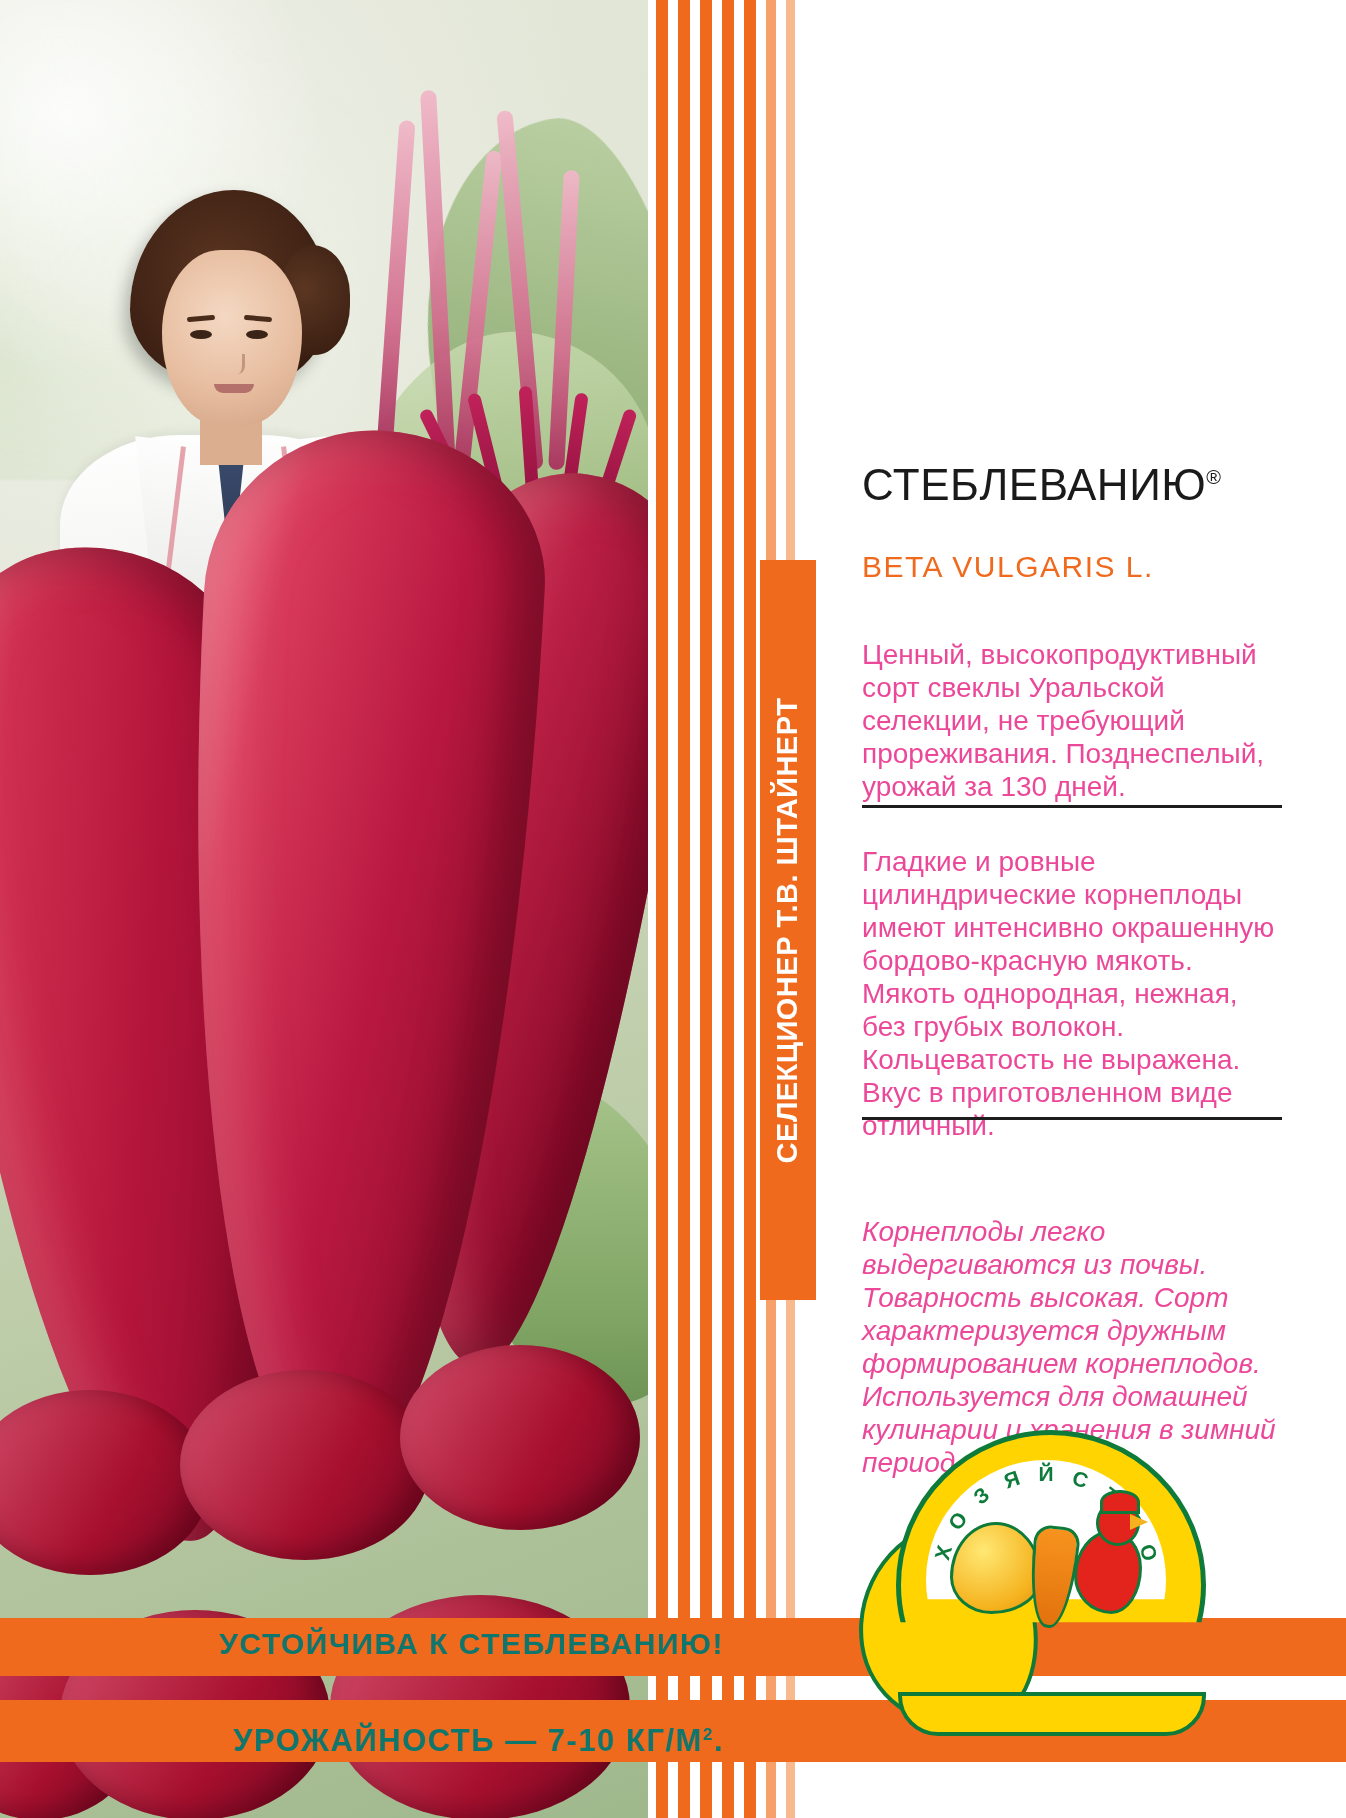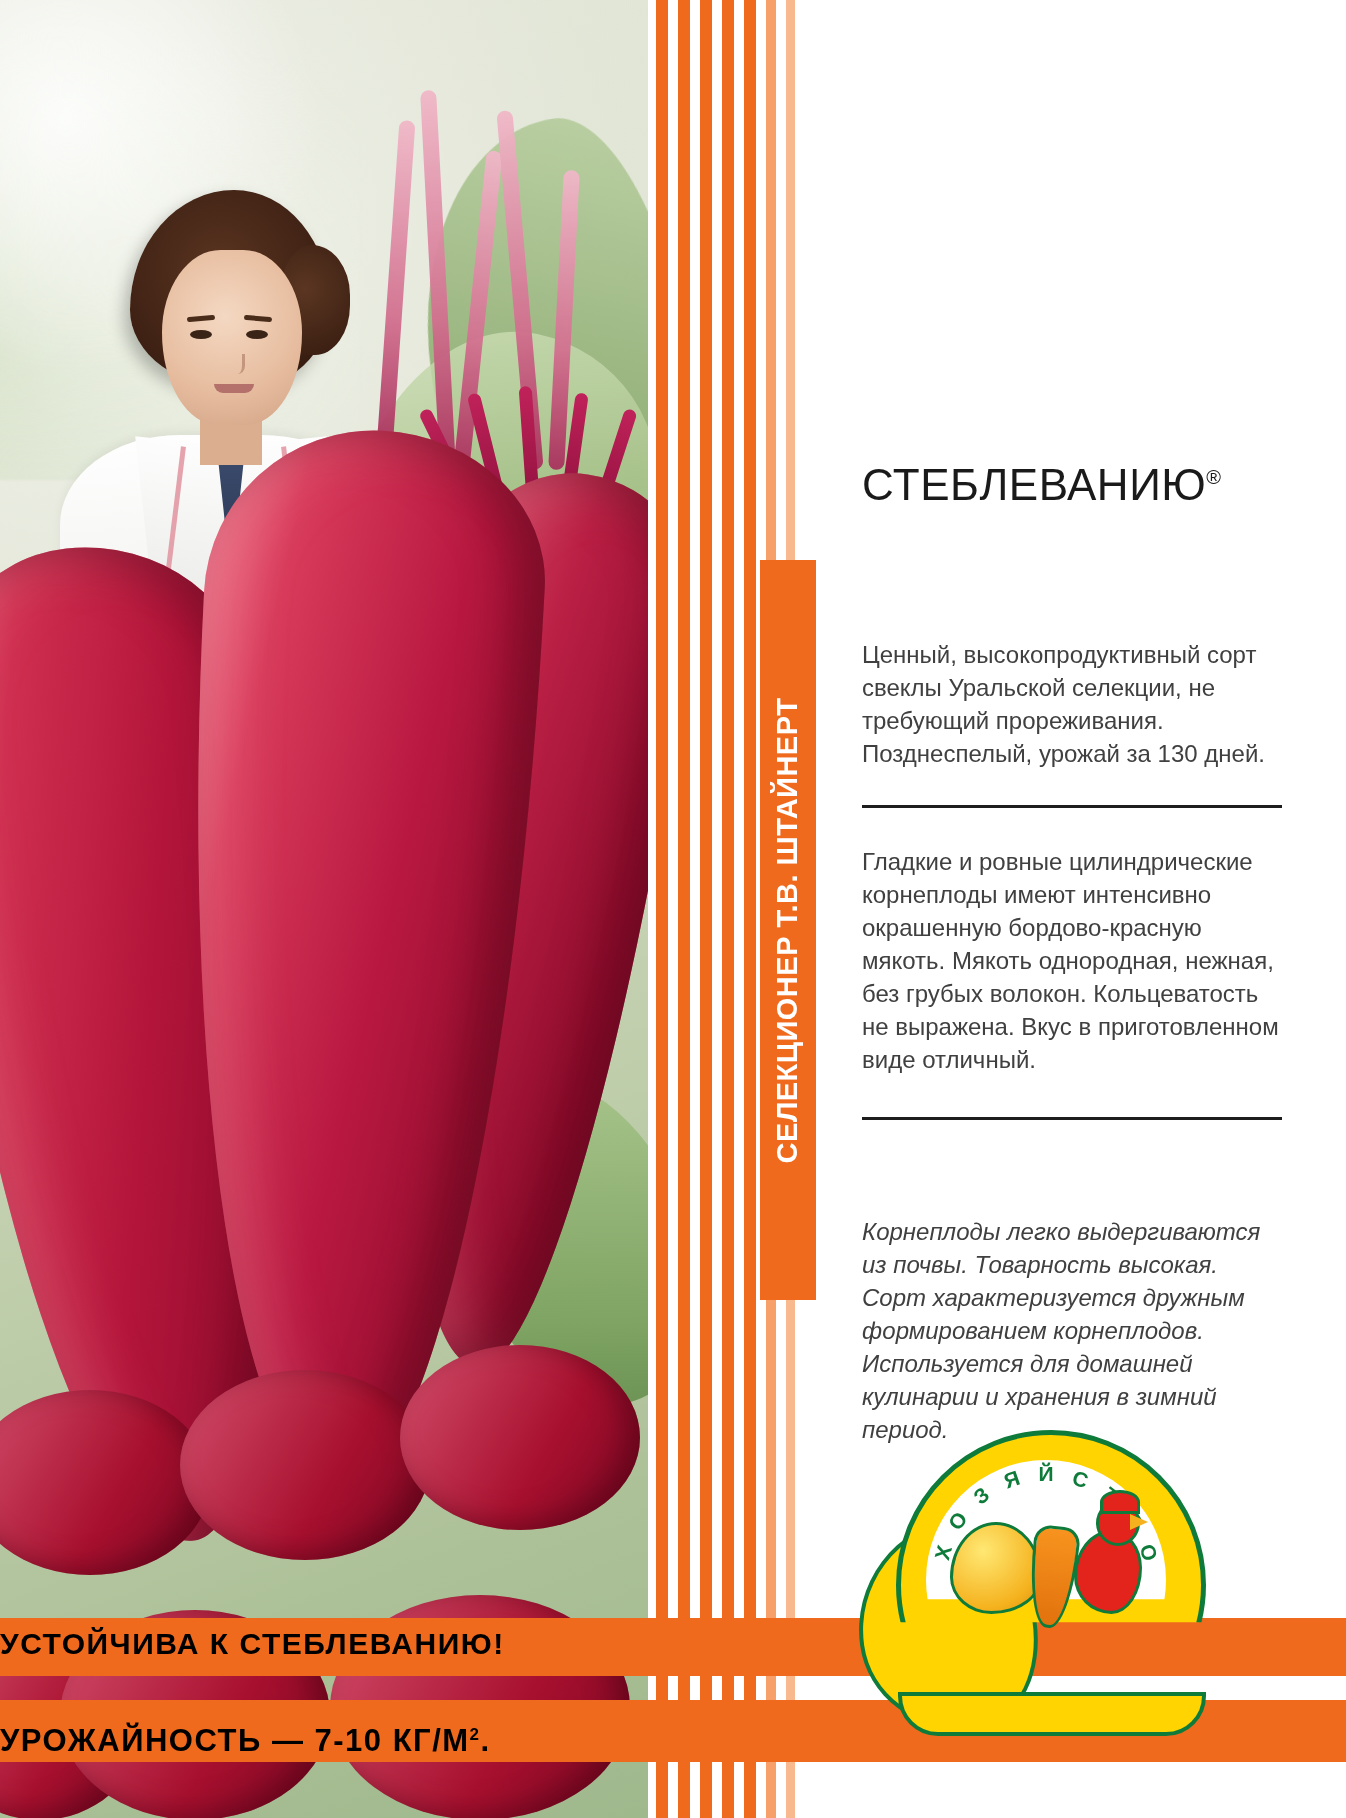--- a/index.html
+++ b/index.html
@@ -295,23 +295,23 @@
     position: absolute;
     left: 0; top: 550px;
     font-size: 30px;
     color: #f06a1e;
     letter-spacing: 1.5px;
   }
   .para {
     position: absolute;
     left: 0;
     width: 420px;
-    font-size: 24px;
+    font-size: 28px;
     line-height: 33px;
-    color: #404040;
+    color: #ec4899;
   }
   .p1 { top: 638px; }
   .p2 { top: 845px; }
   .p3 { top: 1215px; font-style: italic; }
   .rule {
     position: absolute;
     left: 0;
     width: 420px;
     height: 3px;
     background: #1d1d1d;
@@ -326,22 +326,22 @@
     width: 1346px;
     height: 58px;
     background: #f06a1e;
   }
   .banner-top { top: 1618px; }
   .banner-bottom { top: 1700px; height: 62px; }
   .banner-text {
     position: absolute;
     left: 0;
     width: 724px;
-    text-align: left;
-    color: #000000;
+    text-align: right;
+    color: #0f766e;
     font-weight: bold;
     letter-spacing: 1.5px;
   }
   .bt1 { top: 1627px; font-size: 30px; }
   .bt2 { top: 1710px; font-size: 31px; margin-top: 13px; }
   .bt2 sup { font-size: 17px; vertical-align: super; }
 
   
   .logo {
     position: absolute;
@@ -532,20 +532,21 @@
   </div>
 
   <div class="right">
     <div class="title-main">
     </div>
 
     <div class="title-variety">
       <span>СТЕБЛЕВАНИЮ</span><sup>®</sup>
     </div>
 
+    <div class="latin">BETA VULGARIS L.</div>
 
     <div class="para p1">Ценный, высокопродуктивный сорт свеклы Уральской селекции, не требующий прореживания. Позднеспелый, урожай за 130 дней.</div>
     <div class="rule r1"></div>
     <div class="para p2">Гладкие и ровные цилиндрические корнеплоды имеют интенсивно окрашенную бордово-красную мякоть. Мякоть однородная, нежная, без грубых волокон. Кольцеватость не выражена. Вкус в приготовленном виде отличный.</div>
     <div class="rule r2"></div>
     <div class="para p3">Корнеплоды легко выдергиваются из почвы. Товарность высокая. Сорт характеризуется дружным формированием корнеплодов. Используется для домашней кулинарии и хранения в зимний период.</div>
   </div>
 
   <div class="banner banner-top"></div>
   <div class="banner-text bt1">УСТОЙЧИВА К СТЕБЛЕВАНИЮ!</div>

